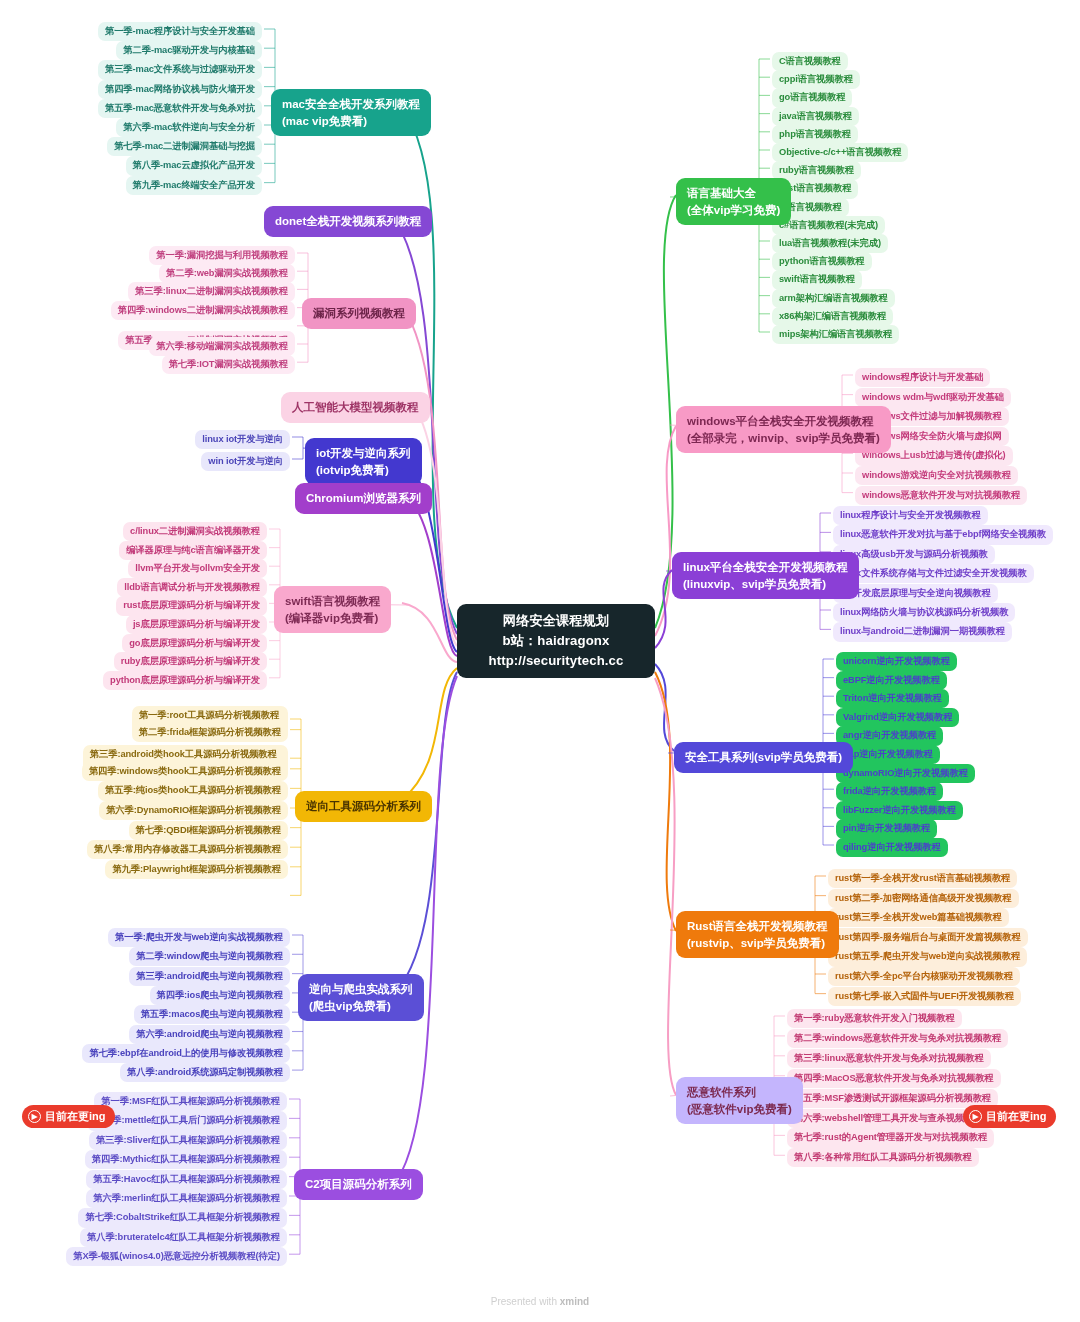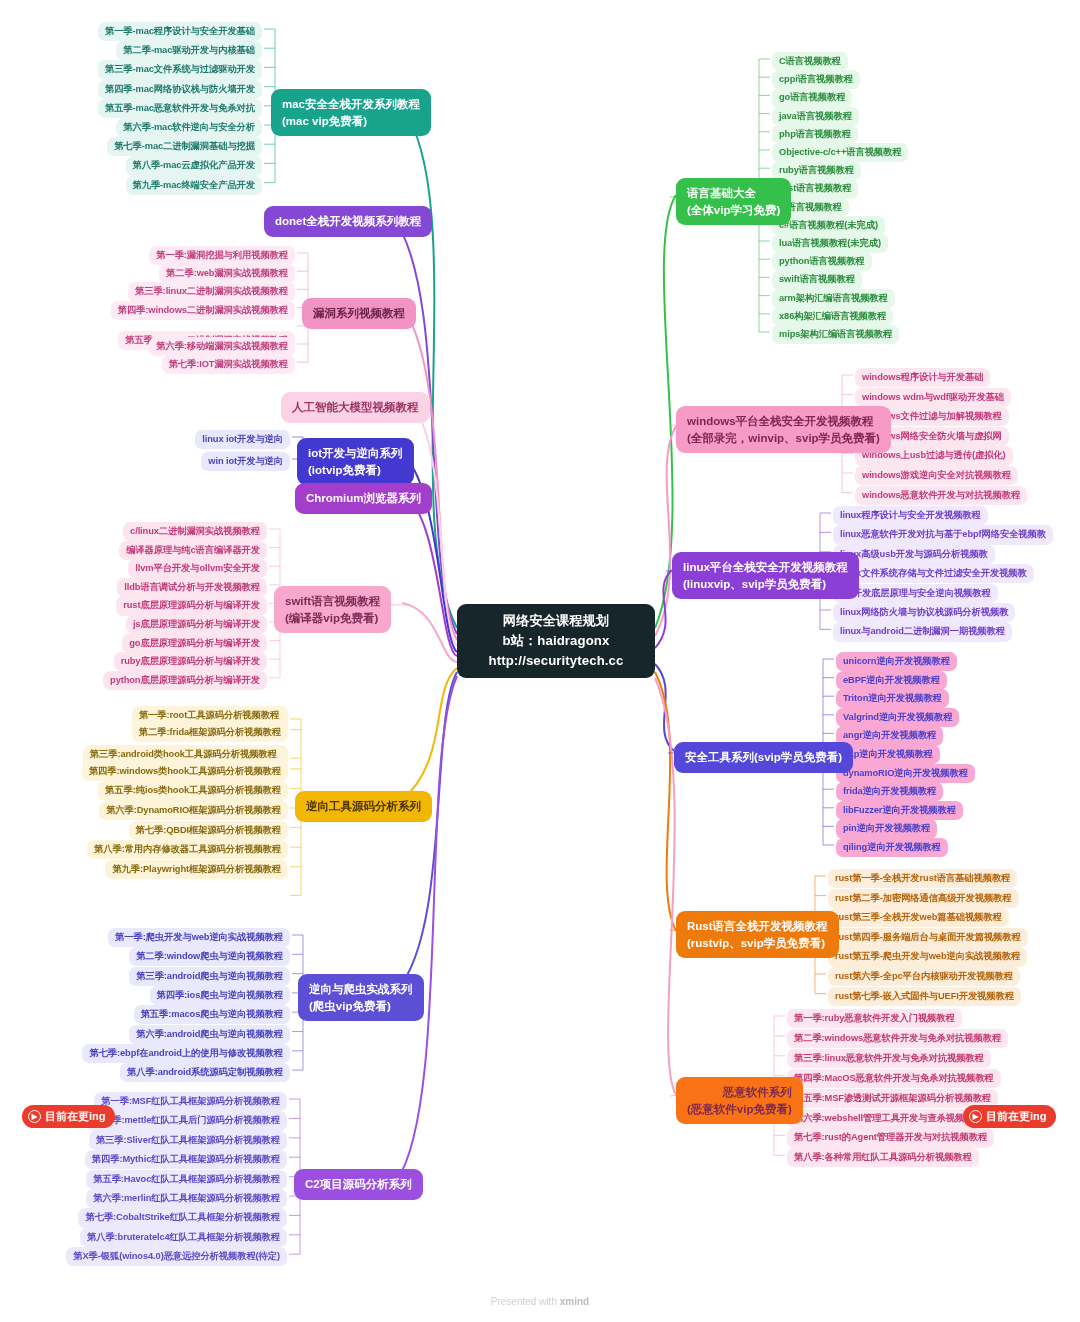--- a/index.html
+++ b/index.html
@@ -69,26 +69,26 @@
   .t-indigo { background:#e9e8fc; color:#4a43bd; }
   .b-indigo { background:#5b4fd6; color:#ffffff; }
   .t-lav    { background:#ece9fc; color:#5b4bc4; }
   .b-lav    { background:#9b4ee0; color:#ffffff; }
   .t-green  { background:#e6f8e9; color:#2a8c3c; }
   .b-green  { background:#34c04a; color:#ffffff; }
   .t-magenta{ background:#fce7f1; color:#c43b7b; }
   .b-magenta{ background:#f89ac6; color:#7d2752; }
   .t-vio2   { background:#f0e9fd; color:#6f3fc9; }
   .b-vio2   { background:#8b3fd6; color:#ffffff; }
-  .t-ind2   { background:#f9a8d4; color:#4a41c9; }
+  .t-ind2   { background:#22c55e; color:#4a41c9; }
   .b-ind2   { background:#5348d9; color:#ffffff; }
   .t-orange { background:#fdeedb; color:#b4620a; }
   .b-orange { background:#ef7a0c; color:#ffffff; }
   .t-rose   { background:#fde6ef; color:#c23a72; }
-  .b-rose   { background:#f97316; color:#7c2a50;text-align:right; }
+  .b-rose   { background:#c4b5fd; color:#7c2a50; }
 
   
   .badge {
     position:absolute;
     background:#ea3b2c;
     color:#ffffff;
     border-radius:14px;
     padding:4px 9px 4px 6px;
     font-size:11px;
     font-weight:700;
@@ -330,21 +330,21 @@
     <div class="node branch b-purple" style="left: 264px; top: 206px;">donet全栈开发视频系列教程</div>
     <div class="node branch b-pink" style="left: 302px; top: 298px;">漏洞系列视频教程</div>
     <div class="node leaf t-pinkL" style="top: 246px; right: 785px;">第一季:漏洞挖掘与利用视频教程</div>
     <div class="node leaf t-pinkL" style="top: 264.2px; right: 785px;">第二季:web漏洞实战视频教程</div>
     <div class="node leaf t-pinkL" style="top: 282.4px; right: 785px;">第三季:linux二进制漏洞实战视频教程</div>
     <div class="node leaf t-pinkL" style="top: 300.6px; right: 785px;">第四季:windows二进制漏洞实战视频教程</div>
     <div class="node leaf t-pinkL" style="top: 331px; right: 785px;">第五季:MacOS二进制漏洞实战视频教程</div>
     <div class="node leaf t-pinkL" style="top: 337px; right: 785px;">第六季:移动端漏洞实战视频教程</div>
     <div class="node leaf t-pinkL" style="top: 355.2px; right: 785px;">第七季:IOT漏洞实战视频教程</div>
     <div class="node branch b-pinkPale" style="left: 281px; top: 392px;">人工智能大模型视频教程</div>
-    <div class="node branch b-blue two-line" style="left: 297px; top: 438px;">iot开发与逆向系列
+    <div class="node branch b-blue two-line" style="left: 305px; top: 438px;">iot开发与逆向系列
 (iotvip免费看)</div>
     <div class="node leaf t-blueL" style="top: 430px; right: 790px;">linux iot开发与逆向</div>
     <div class="node leaf t-blueL" style="top: 452px; right: 790px;">win iot开发与逆向</div>
     <div class="node branch b-violet" style="left: 295px; top: 483px;">Chromium浏览器系列</div>
     <div class="node branch b-pinkHot two-line" style="left: 274px; top: 586px;">swift语言视频教程
 (编译器vip免费看)</div>
     <div class="node leaf t-pinkHot" style="top: 522px; right: 813px;">c/linux二进制漏洞实战视频教程</div>
     <div class="node leaf t-pinkHot" style="top: 540.6px; right: 813px;">编译器原理与纯c语言编译器开发</div>
     <div class="node leaf t-pinkHot" style="top: 559.2px; right: 813px;">llvm平台开发与ollvm安全开发</div>
     <div class="node leaf t-pinkHot" style="top: 577.8px; right: 813px;">lldb语言调试分析与开发视频教程</div>

